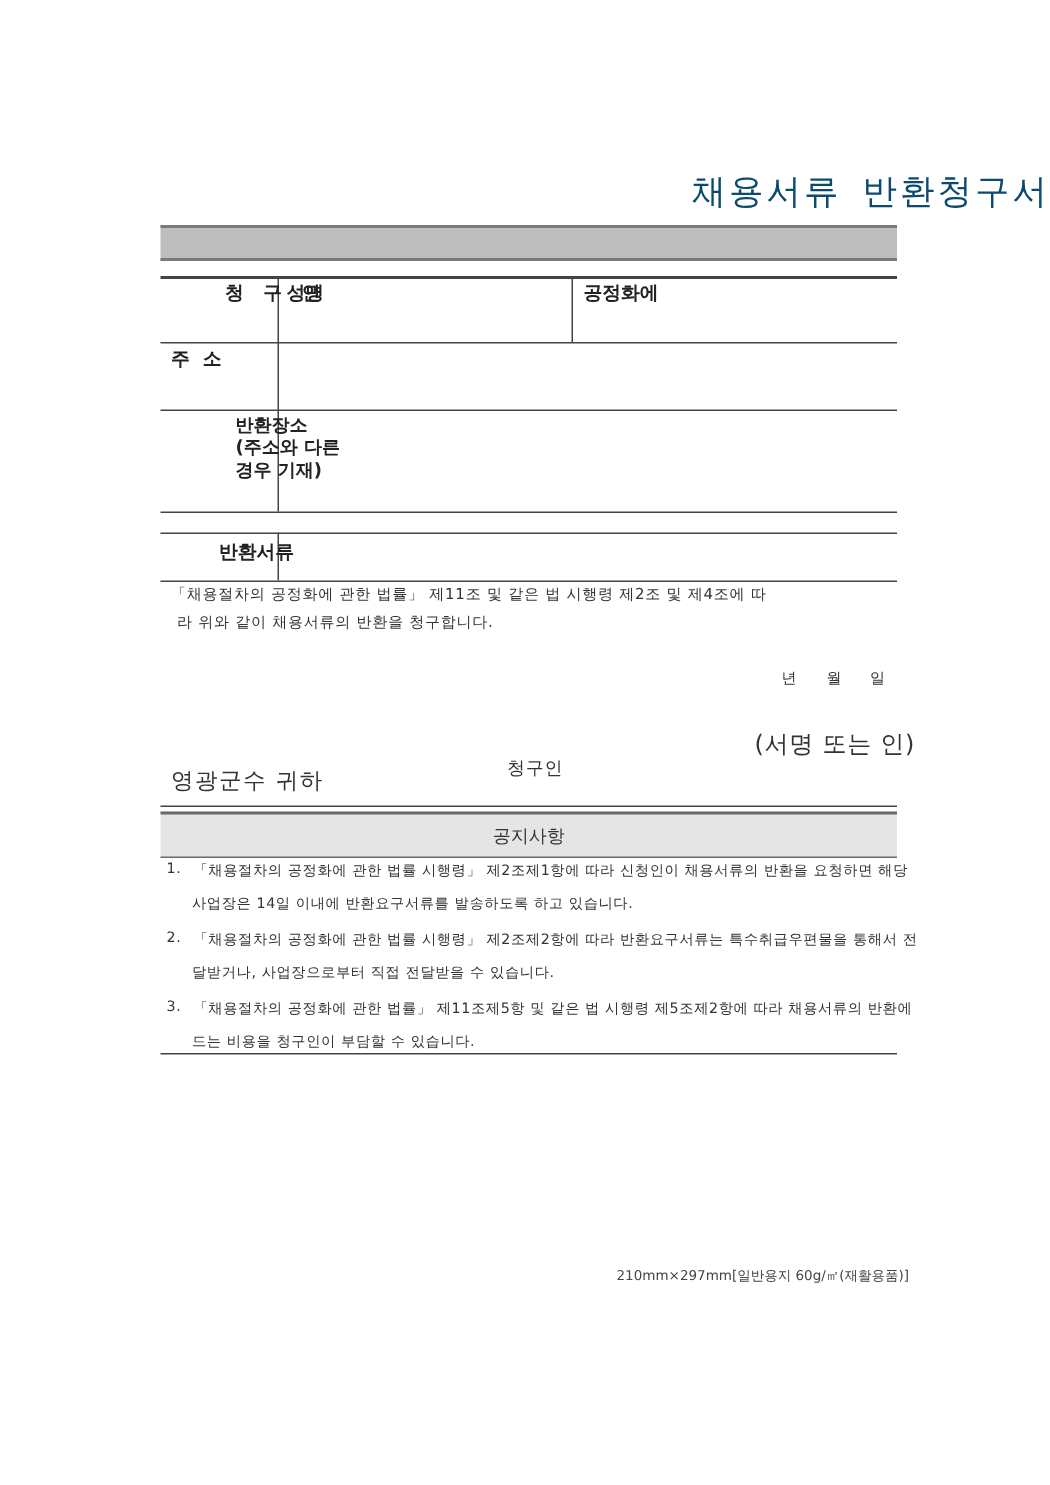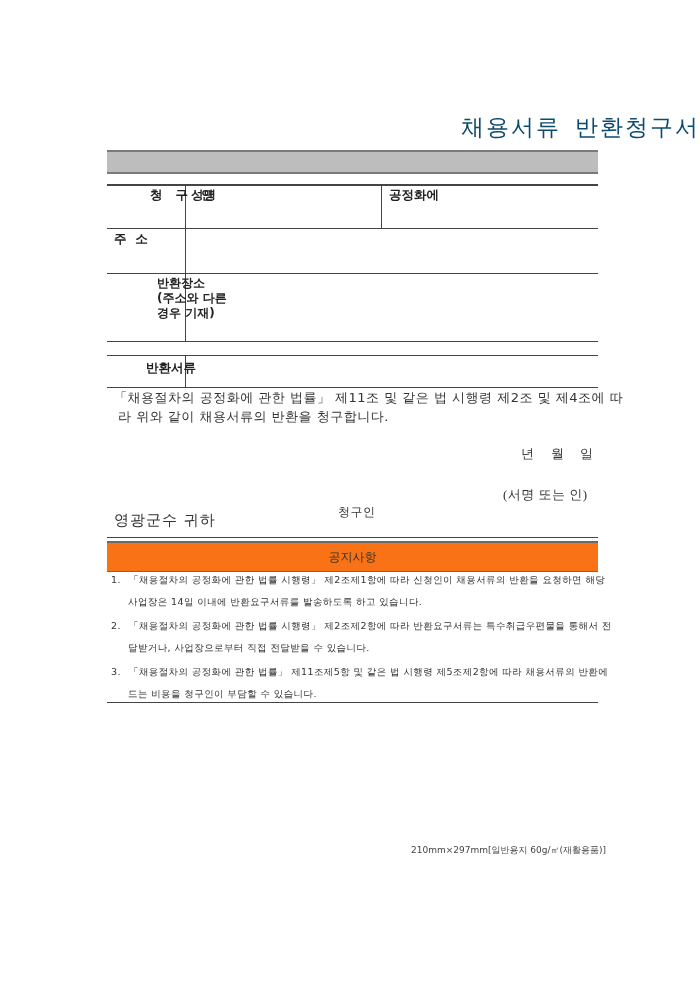--- a/index.html
+++ b/index.html
@@ -8,22 +8,22 @@
   .abs { position:absolute; }
   .title { left:0; width:700px; top:112px; text-align:right; font-size:23px; letter-spacing:2px; color:#0c4a6e; }
   .title .gap { display:inline-block; width:14px; }
   .graybar { left:107px; width:491px; top:150px; height:20px; background:#bdbdbd;
              border-top:2px solid #7a7a7a; border-bottom:2px solid #7a7a7a; }
   .hline { height:0; border-top:1px solid #444; left:107px; width:491px; }
   .hline.thick { border-top:2px solid #444; }
   .vline { width:0; border-left:1px solid #444; }
   .lbl { font-size:12.5px; font-weight:bold; color:#222; }
   .lbl-sm { font-size:12px; font-weight:bold; line-height:15px; color:#222; }
-  .para { font-size:13px; color:#333; letter-spacing:0.5px; }
-  .notice-head { left:107px; width:491px; top:541px; height:28px; background:#f97316;
+  .para { font-size:10px; color:#333; letter-spacing:0.5px; }
+  .notice-head { left:107px; width:491px; top:541px; height:28px; background:#e5e5e5;
                  border-top:2px solid #6a6a6a; border-bottom:1px solid #6a6a6a; text-align:center;
                  font-size:12px; line-height:28px; color:#333; }
   .nitem { font-size:9.5px; color:#333; letter-spacing:0.4px; }
   .footer { font-size:9px; color:#444;margin-top:24px; }
 </style>
 </head>
 <body>
 
 <div class="abs title">
   <span>채용서류</span><span class="gap"></span><span>반환청구서</span>
@@ -62,21 +62,21 @@
 <div class="abs" style="left:186px; top:356px; width:411px; height:30px;"></div>
 
 <div class="abs para" style="left:114px; top:389px;">「채용절차의 공정화에 관한 법률」 제11조 및 같은 법 시행령 제2조 및 제4조에 따</div>
 <div class="abs para" style="left:118px; top:408px;">라 위와 같이 채용서류의 반환을 청구합니다.</div>
 
 <div class="abs para" style="left:521px; top:445px;">년</div>
 <div class="abs para" style="left:551px; top:445px;">월</div>
 <div class="abs para" style="left:580px; top:445px;">일</div>
 
 <div class="abs para" style="left:338px; top:486px; font-size:12px;margin-top:18px;">청구인</div>
-<div class="abs para" style="left:503px; top:486px; font-size:13px;font-family:Liberation Serif, serif;">(서명 또는 인)</div>
+<div class="abs para" style="left:503px; top:486px; font-size:16px;">(서명 또는 인)</div>
 
 <div class="abs" style="left:114px; top:511px; font-size:15px; color:#333; letter-spacing:1px;">영광군수 귀하</div>
 
 <div class="abs hline" style="top:537px;"></div>
 <div class="abs notice-head">공지사항</div>
 
 <div class="abs nitem" style="left:111px; top:574px;">1.</div>
 <div class="abs nitem" style="left:129px; top:574px;">「채용절차의 공정화에 관한 법률 시행령」  제2조제1항에 따라 신청인이 채용서류의 반환을 요청하면 해당</div>
 <div class="abs nitem" style="left:128px; top:596px;">사업장은 14일 이내에 반환요구서류를 발송하도록 하고 있습니다.</div>
 

